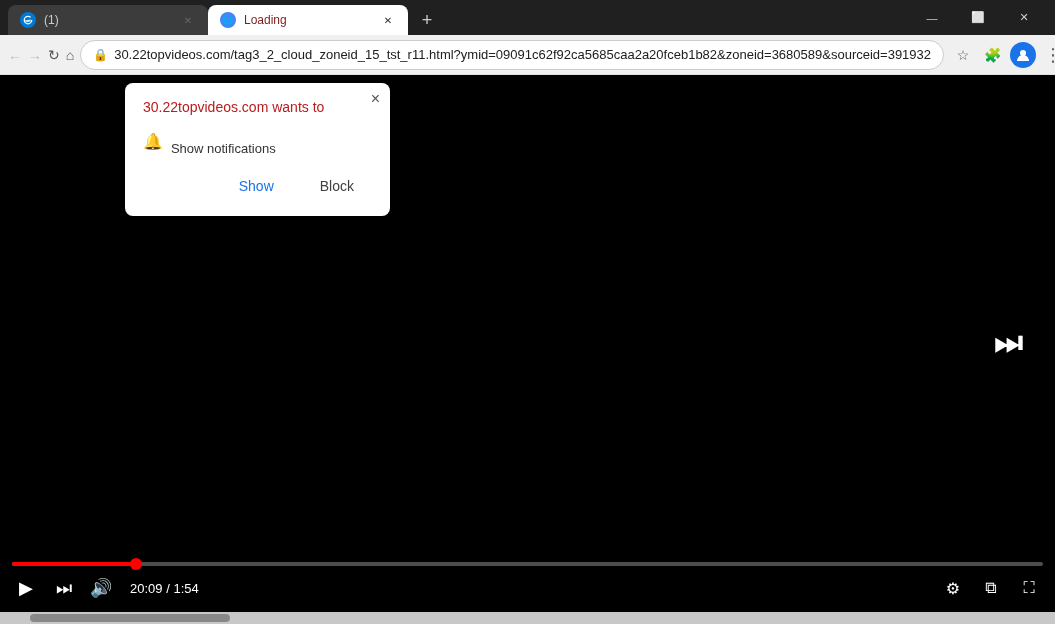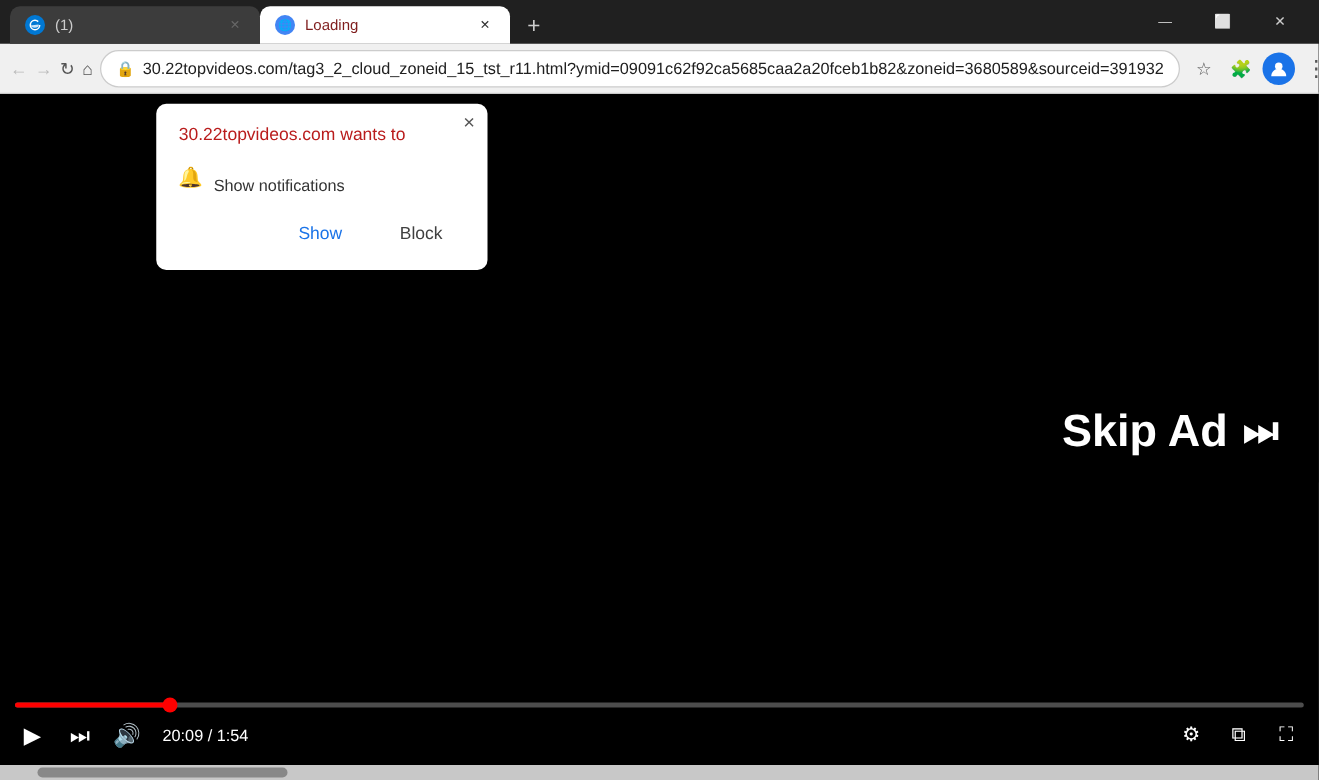--- a/index.html
+++ b/index.html
@@ -135,21 +135,20 @@
         <span class="notif-bell">🔔</span>
         <span class="notif-text">Show notifications</span>
       </div>
       <div class="notif-buttons">
         <button class="notif-btn notif-btn-allow">Show</button>
         <button class="notif-btn notif-btn-block">Block</button>
       </div>
     </div>
 
     <div class="skip-ad-btn">
-      <span>Skip Ad</span>
       <span style="font-size:32px;">⏭</span>
     </div>
 
     <div class="video-controls">
       <div class="progress-bar-container">
         <div class="progress-fill" style="width:12%">
           <div class="progress-dot"></div>
         </div>
       </div>
       <div class="controls-row">

